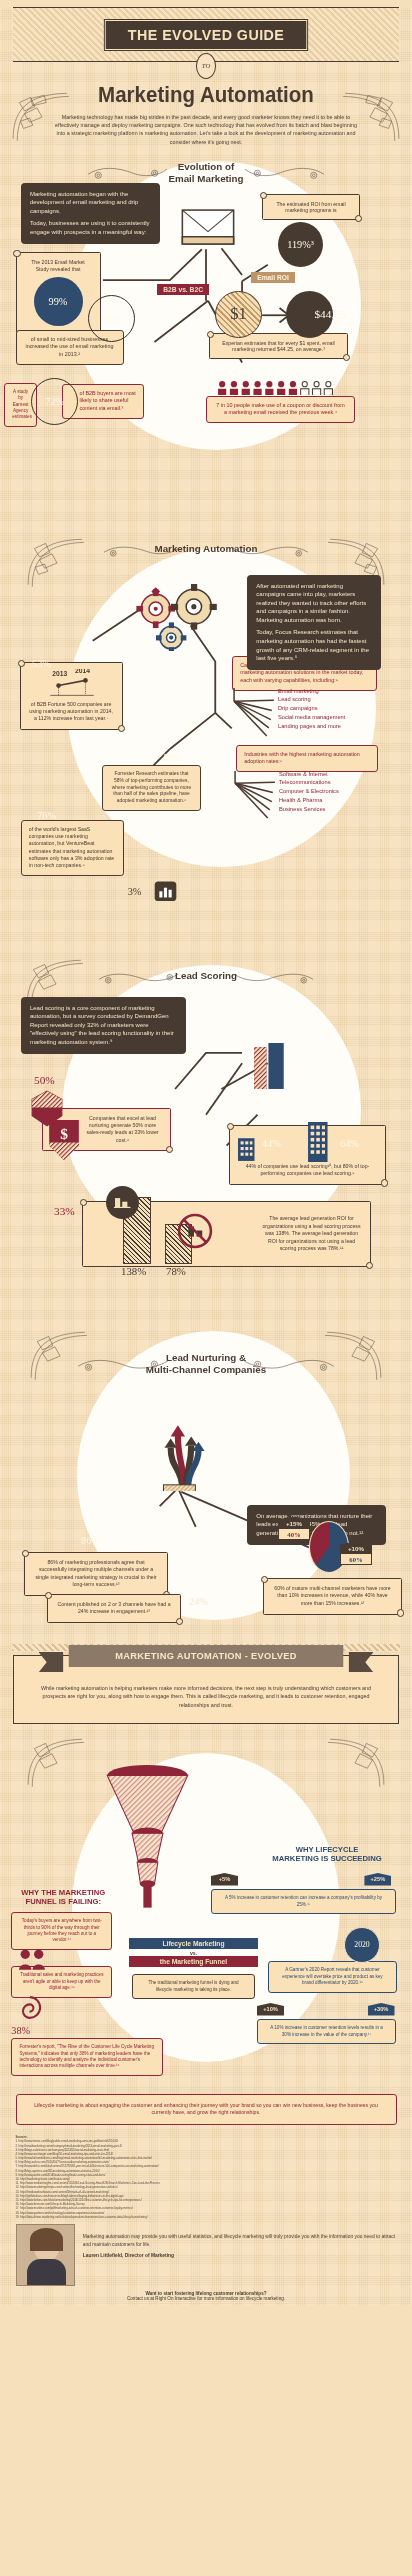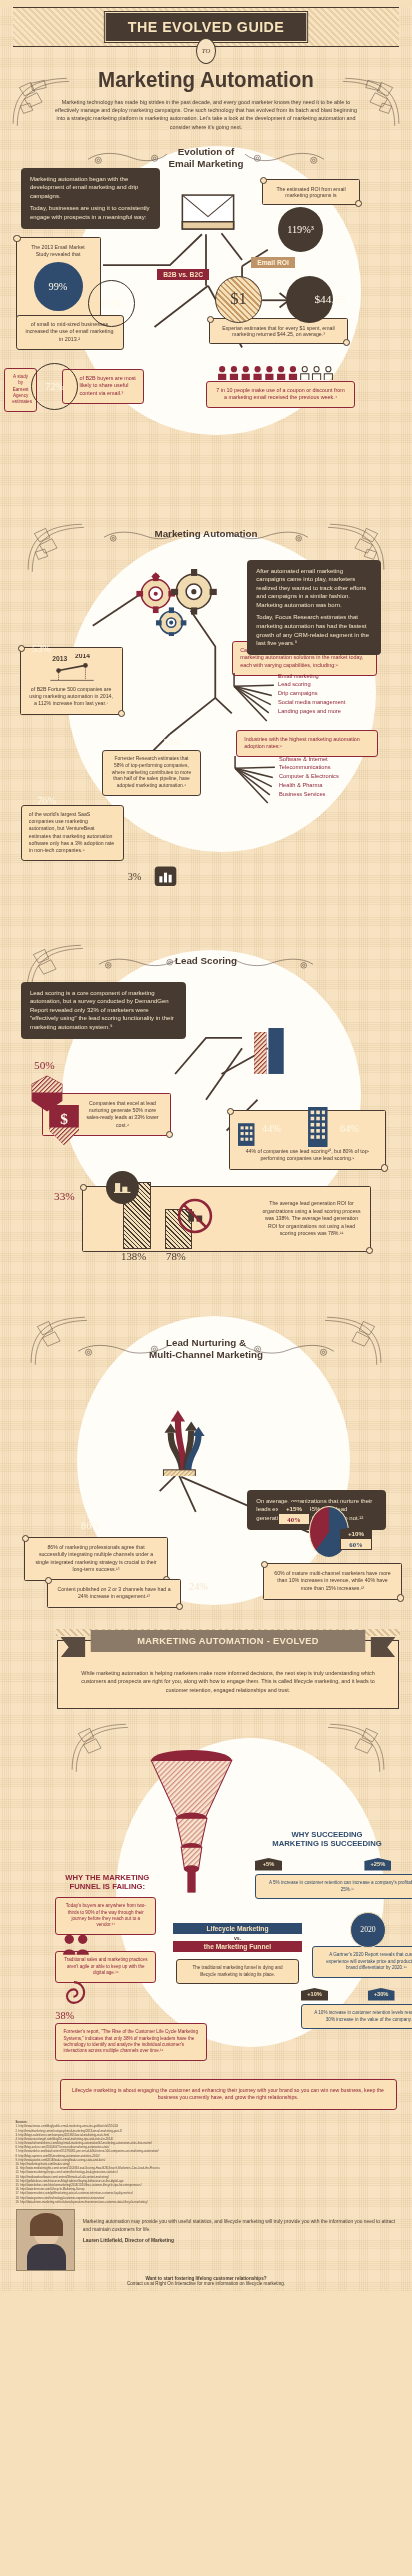--- a/index.html
+++ b/index.html
@@ -62,21 +62,21 @@
     padding: 5.2px 7.2px;
     font-size: 5.4px;
     line-height: 1.4;
     text-align: center;
   }
   .cream-box.red { border-color: #8e2539; color: #8e2539; }
 
   
   .hdr-band {
     margin: 7.2px 13.4px 0 13.4px;
-    height: 40px;
+    height: 55px;
     border-top: 1.5px solid #4a3b32;
     border-bottom: 1.5px solid #4a3b32;
     background: repeating-linear-gradient(45deg,#e9cfa6 0 2.1px,#f7e3c1 2.1px 4.6px);
     display: flex; align-items: center; justify-content: center;
   }
   .hdr-plate {
     background: #463a31;
     color: #f6e2bb;
     font-size: 15.5px;
     letter-spacing: 0.5px;
@@ -677,21 +677,21 @@
     <div class="abs" style="left:121px;top:305px;z-index:6;font-family:'Liberation Serif',serif;color:#4a3b32;font-size:10.8px;">138%</div>
     <div class="abs" style="left:166px;top:305px;z-index:6;font-family:'Liberation Serif',serif;color:#4a3b32;font-size:10.8px;">78%</div>
   </div>
 
   <div class="sec" style="height:319px;position:relative;">
     <div class="blob" style="left:77px;top:10.3px;width:273px;height:289px;"></div>
 
     <div class="abs" style="left:0;top:31px;width:412px;text-align:center;z-index:3;">
       <div class="sub-title">
         <span>Lead Nurturing &amp;</span><br>
-        <span>Multi-Channel Marketing</span>
+        <span>Multi-Channel Companies</span>
       </div>
     </div>
     <svg class="abs" style="left:77px;top:36px;" width="93" height="17.5" viewBox="0 0 180 34">
       <g fill="none" stroke="#4a3b32" stroke-width="1">
           <path d="M2,18 C26,2 60,4 92,16 C114,26 152,22 176,8"></path>
       <circle cx="22" cy="20" r="6"></circle>
           <circle cx="22" cy="20" r="2.4"></circle>
       <circle cx="150" cy="14" r="6"></circle>
           <circle cx="150" cy="14" r="2.4"></circle>
         </g>
@@ -779,21 +779,21 @@
     </div>
     <div class="abs" style="left:340px;top:221px;z-index:6;width:32px;text-align:center;">
       <div style="background:#463a31;color:#f6e2bb;font-weight:bold;font-size:6.2px;padding:3.1px 0 2.6px 0;clip-path:polygon(50% 0,100% 22%,100% 100%,0 100%,0 22%);">+10%</div>
       <div style="background:#fbe1b8;border:1px solid #463a31;border-top:none;color:#2f4c6e;font-weight:bold;font-size:6.7px;padding:1.5px 0;font-family:'Liberation Serif',serif;">60%</div>
     </div>
     <div class="abs notch" style="left:263px;top:257px;width:139px;z-index:4;">
       <div style="font-size:5.2px;line-height:1.45;text-align:center;">60% of mature multi-channel marketers have more than 10% increases in revenue, while 40% have more than 15% increases.¹³</div>
     </div>
   </div>
 
-  <div class="sec" style="position:relative;padding-left:44px;">
+  <div class="sec" style="position:relative;">
     <div class="hr-hatch"></div>
 
     <div style="margin:0 13.4px;border:1px solid #4a3b32;background:#fbe2bb;position:relative;padding:24px 17.5px 13.4px 17.5px;">
       <div class="banner-wrap" style="position:absolute;left:50%;transform:translateX(-50%);top:-11.3px;width:289px;margin:0;">
         <div class="ribbon-l" style="background:#5a4b40;border:none;"></div>
         <div class="ribbon-r" style="background:#5a4b40;border:none;"></div>
         <div class="banner grey">MARKETING AUTOMATION - EVOLVED</div>
       </div>
       <div style="text-align:center;font-size:5.4px;line-height:1.55;margin-top:4.1px;">While marketing automation is helping marketers make more informed decisions, the next step is truly understanding which customers and prospects are right for you, along with how to engage them. This is called lifecycle marketing, and it leads to customer retention, engaged relationships and trust.</div>
     </div>
@@ -857,40 +857,40 @@
       <svg class="abs" style="left:15.5px;top:262px;z-index:6;" width="28" height="25" viewBox="0 0 54 48">
         <g fill="none" stroke="#8e2539" stroke-width="4">
             <path d="M27,4 A20,20 0 1,1 26,44 A13,13 0 1,1 27,18 A7,7 0 1,1 26,32"></path>
           </g>
       </svg>
       <div class="abs" style="left:11.3px;top:292px;z-index:6;font-family:'Liberation Serif',serif;color:#8e2539;font-size:10.3px;">38%</div>
       <div class="abs cream-box red" style="left:11.3px;top:305px;width:152px;z-index:5;font-size:4.6px;text-align:left;">Forrester's report, "The Rise of the Customer Life Cycle Marketing Systems," indicates that only 38% of marketing leaders have the technology to identify and analyze the individual customer's interactions across multiple channels over time.¹⁶</div>
 
       <div class="abs" style="right:15.5px;top:112px;width:139px;z-index:5;text-align:center;">
         <div style="font-size:7.7px;font-weight:bold;color:#2f4c6e;line-height:1.2;font-family:'Liberation Sans Narrow','Liberation Sans',sans-serif;">
-          <span>WHY SUCCEEDING</span><br>
+          <span>WHY LIFECYCLE</span><br>
           <span>MARKETING IS SUCCEEDING</span>
         </div>
       </div>
       <div class="abs" style="left:211px;top:140px;z-index:6;width:27px;text-align:center;">
         <div style="background:#463a31;color:#f6e2bb;font-weight:bold;font-size:5.7px;padding:3.6px 0 3.1px 0;clip-path:polygon(50% 0,100% 25%,100% 100%,0 100%,0 25%);">+5%</div>
       </div>
       <div class="abs" style="right:20.6px;top:140px;z-index:6;width:27px;text-align:center;">
         <div style="background:#2f4c6e;color:#f6e2bb;font-weight:bold;font-size:5.7px;padding:3.6px 0 3.1px 0;clip-path:polygon(50% 0,100% 25%,100% 100%,0 100%,0 25%);">+25%</div>
       </div>
       <div class="abs cream-box" style="left:211px;top:156px;width:185px;z-index:5;border-color:#2f4c6e;color:#2f4c6e;font-size:4.6px;">A 5% increase in customer retention can increase a company's profitability by 25%.¹⁷</div>
 
       <div class="abs" style="left:129px;top:205px;width:129px;z-index:6;text-align:center;">
         <div style="background:#2f4c6e;color:#f6e2bb;font-size:6.7px;font-weight:bold;padding:2.1px 0;font-family:'Liberation Sans Narrow','Liberation Sans',sans-serif;">Lifecycle Marketing</div>
         <div style="font-size:5.2px;font-weight:bold;color:#4a3b32;padding:0.5px 0;">vs.</div>
         <div style="background:#8e2539;color:#f6e2bb;font-size:6.7px;font-weight:bold;padding:2.1px 0;font-family:'Liberation Sans Narrow','Liberation Sans',sans-serif;">the Marketing Funnel</div>
       </div>
       <div class="abs cream-box" style="left:132px;top:241px;width:123px;z-index:5;font-size:4.6px;">The traditional marketing funnel is dying and lifecycle marketing is taking its place.</div>
 
-      <div class="abs pie" style="right:26px;top:194px;width:36px;height:36px;z-index:6;background:#2f4c6e;border:1.5px solid #f3dfb8;">
+      <div class="abs pie" style="right:32px;top:194px;width:36px;height:36px;z-index:6;background:#2f4c6e;border:1.5px solid #f3dfb8;">
         <span style="font-size:7.7px;">2020</span>
       </div>
       <div class="abs cream-box" style="left:268px;top:228px;width:129px;z-index:5;border-color:#2f4c6e;color:#2f4c6e;font-size:4.6px;">A Gartner's 2020 Report reveals that customer experience will overtake price and product as key brand differentiator by 2020.¹⁸</div>
 
       <div class="abs" style="left:257px;top:270px;z-index:6;width:27px;text-align:center;">
         <div style="background:#463a31;color:#f6e2bb;font-weight:bold;font-size:5.7px;padding:3.6px 0 3.1px 0;clip-path:polygon(50% 0,100% 25%,100% 100%,0 100%,0 25%);">+10%</div>
       </div>
       <div class="abs" style="right:17.5px;top:270px;z-index:6;width:27px;text-align:center;">
         <div style="background:#2f4c6e;color:#f6e2bb;font-weight:bold;font-size:5.7px;padding:3.6px 0 3.1px 0;clip-path:polygon(50% 0,100% 25%,100% 100%,0 100%,0 25%);">+30%</div>
       </div>

